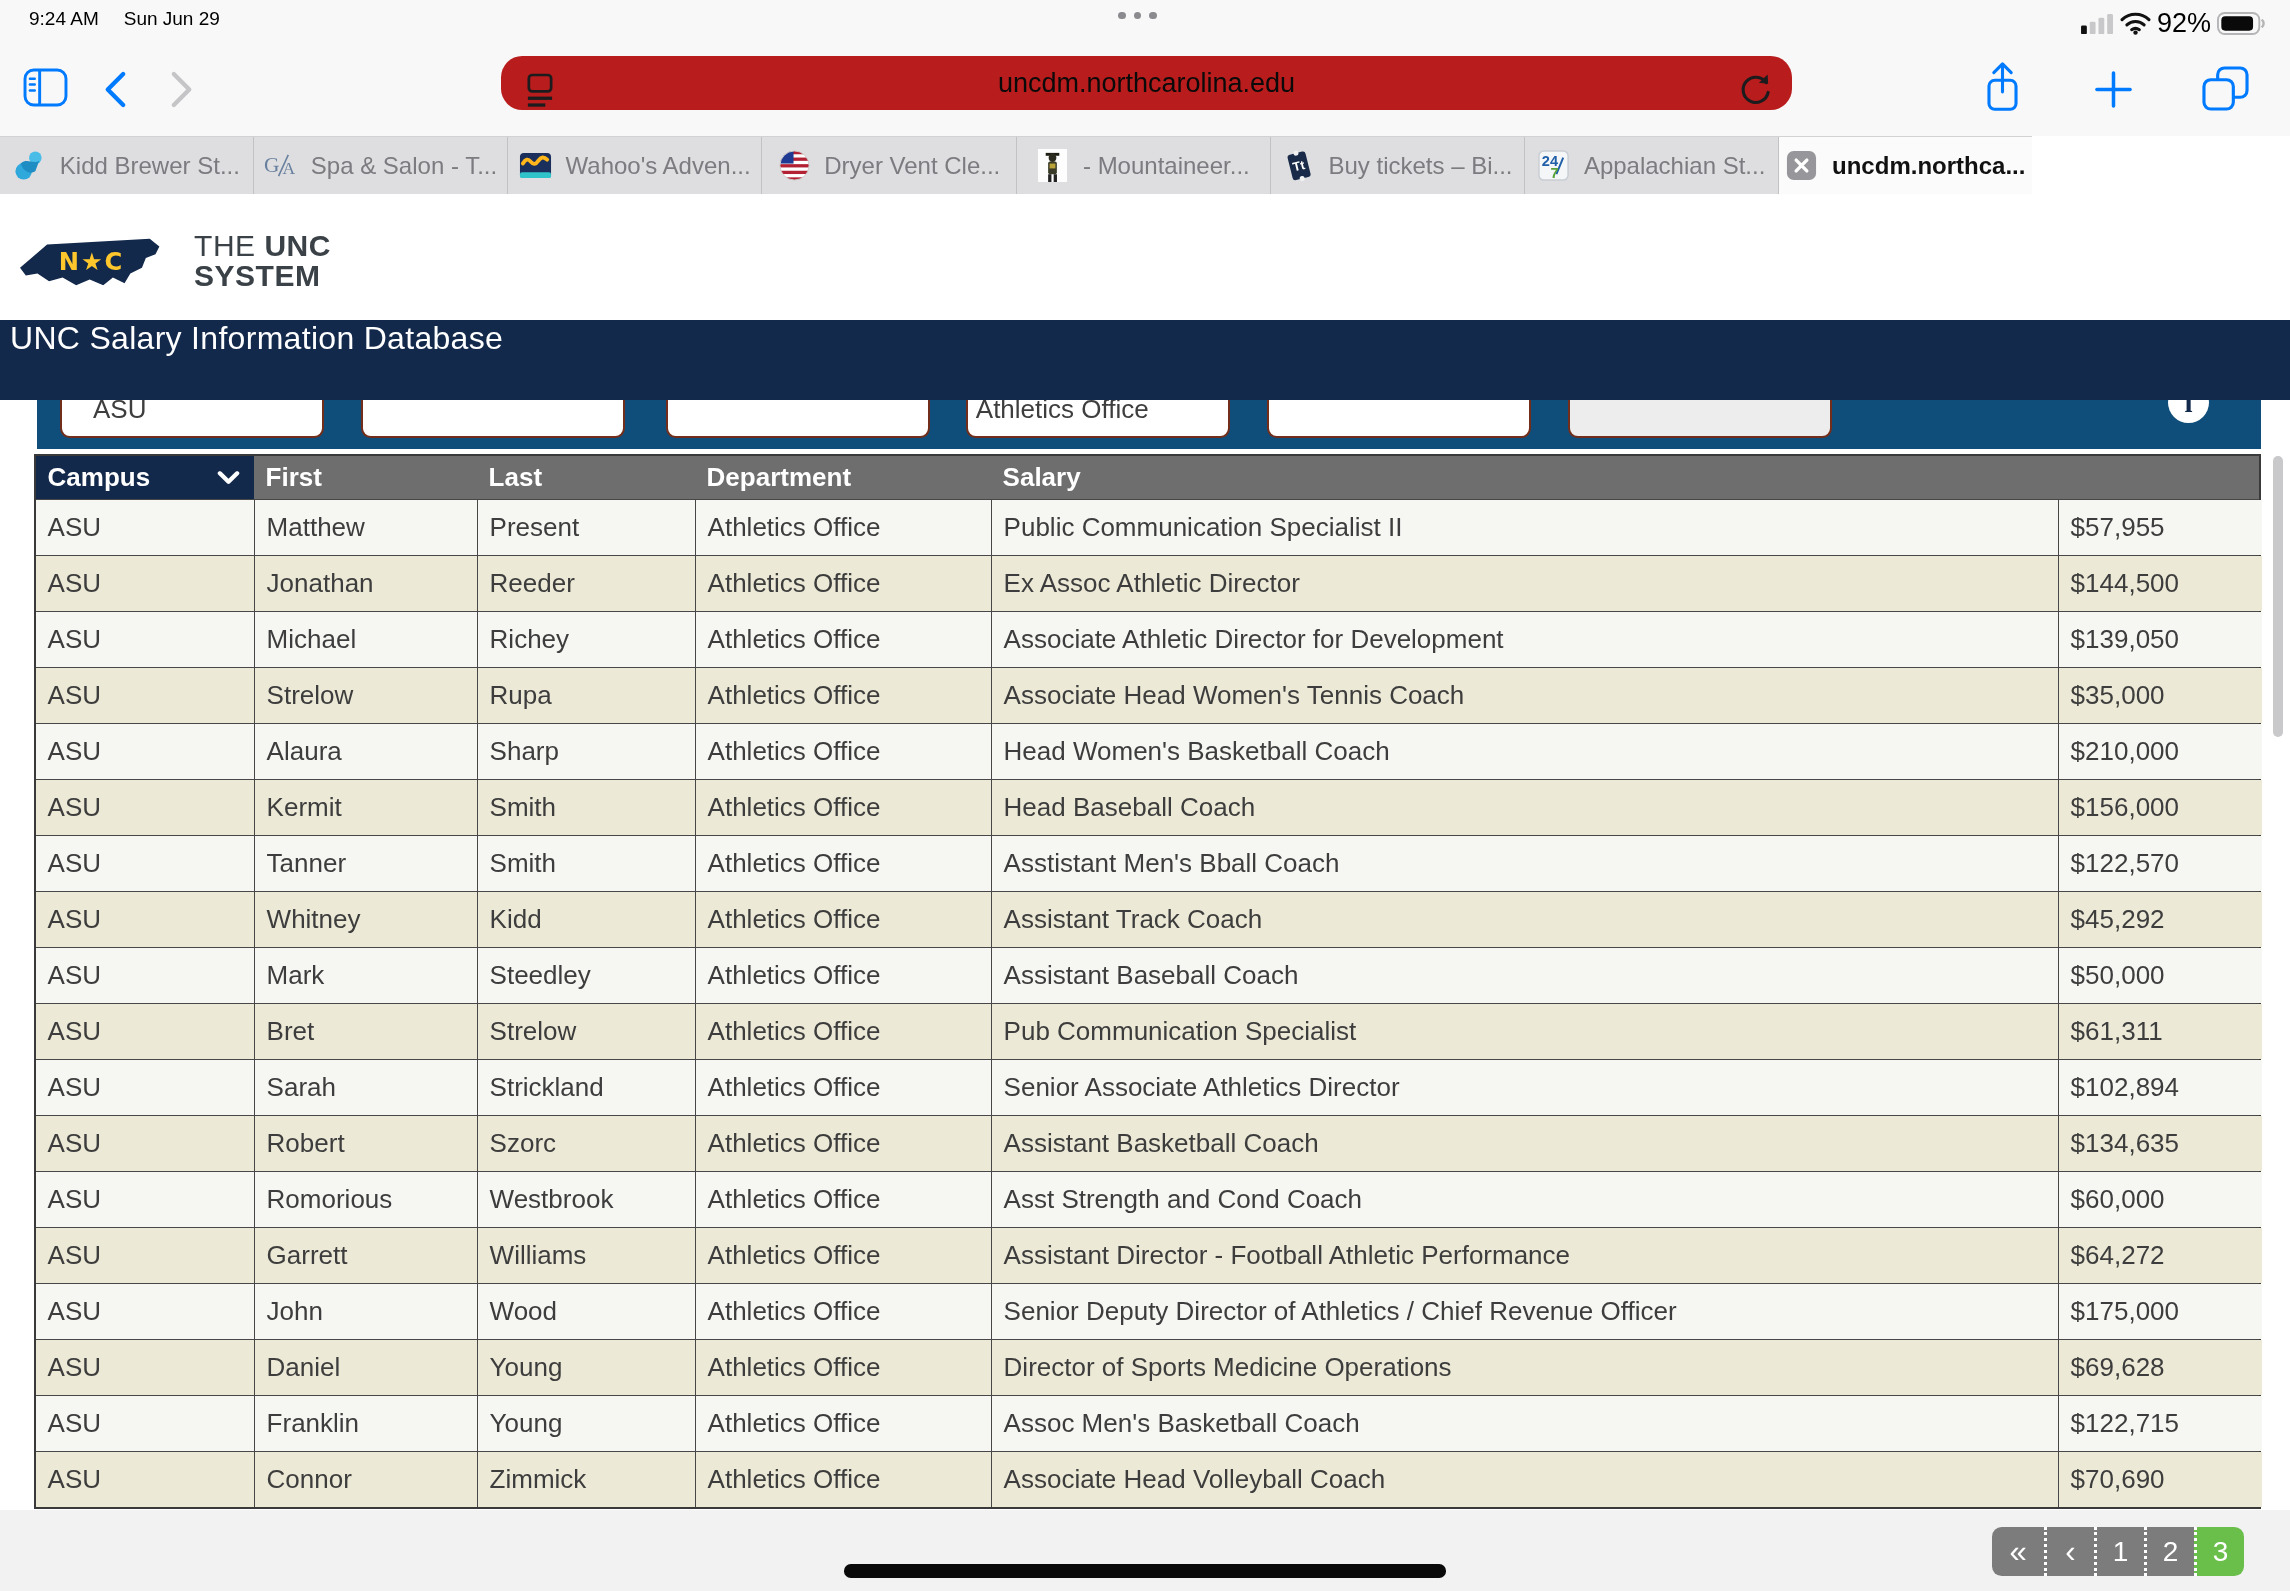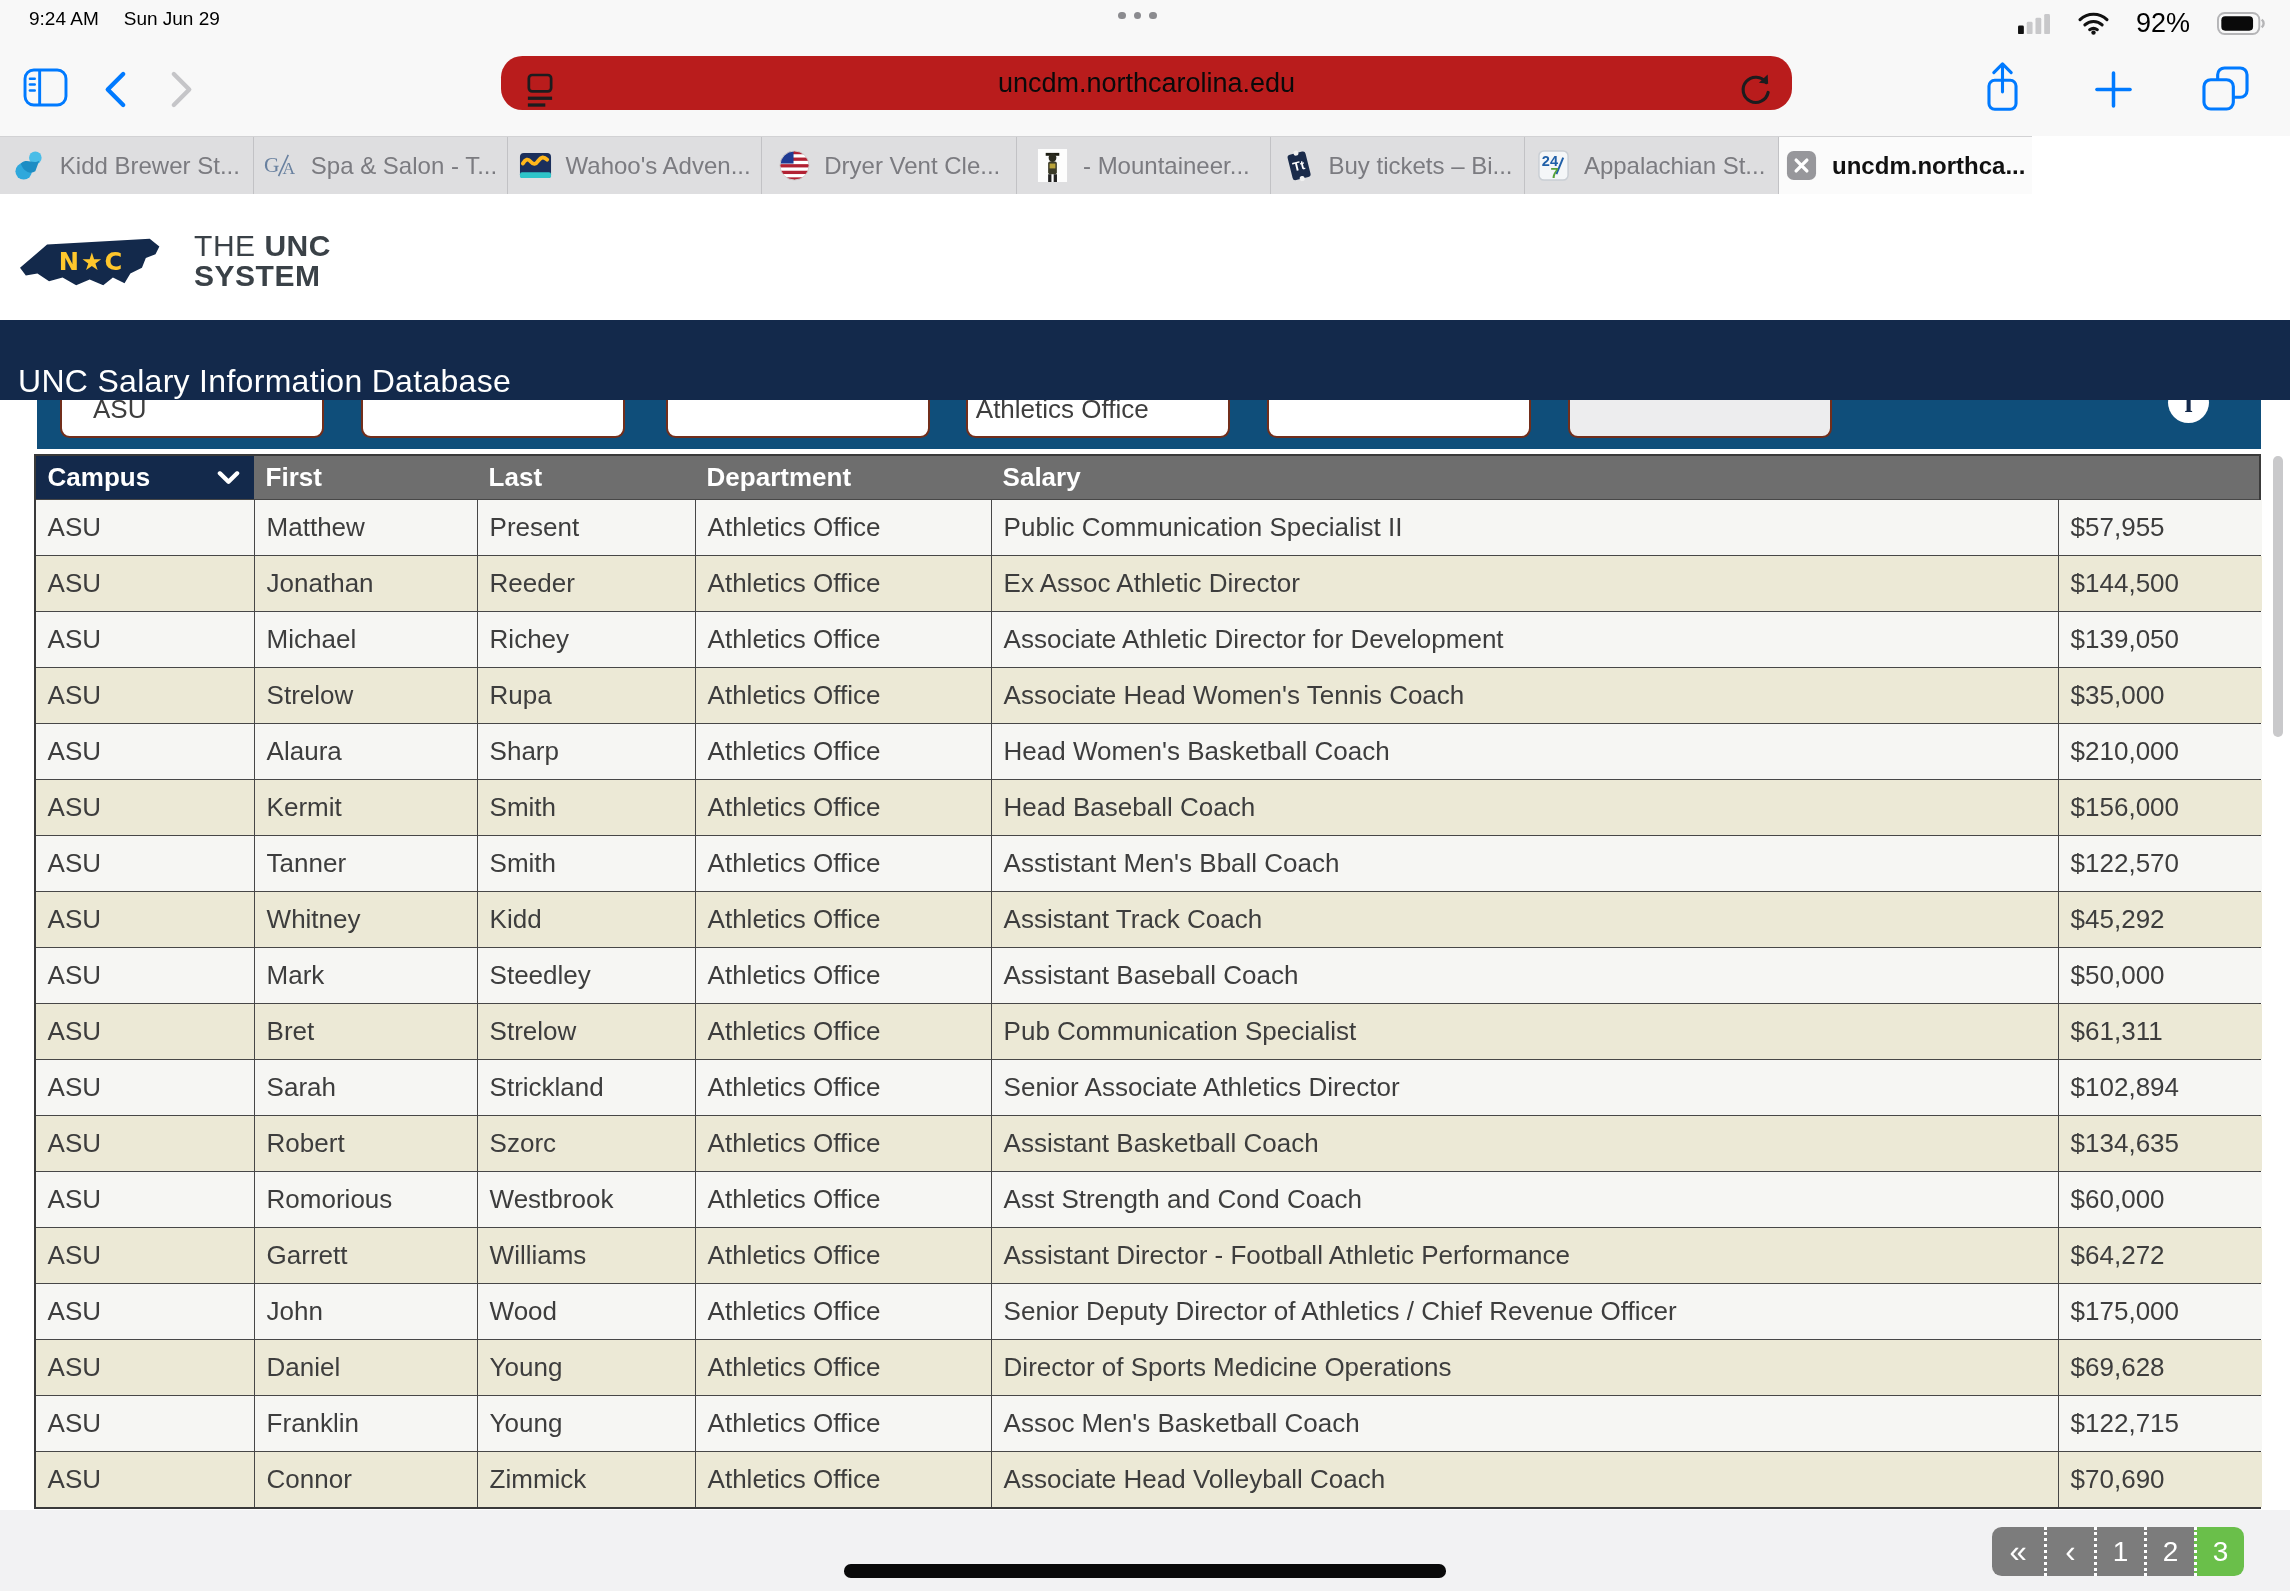--- a/index.html
+++ b/index.html
@@ -4,42 +4,42 @@
 <style>
   html,body{margin:0;padding:0;overflow:hidden;}
   body{width:2290px;height:1591px;font-family:"Liberation Sans",sans-serif;background:#ffffff;position:relative;}
   #screen{position:absolute;left:0;top:0;width:2290px;height:1591px;background:#ffffff;overflow:hidden;}
 
   
   .top-chrome{position:absolute;left:0;top:0;width:2290px;height:136px;background:#f8f8f8;}
   .status-left{position:absolute;left:29px;top:7.8px;font-size:19px;font-weight:400;color:#000;display:flex;gap:25px;}
   .mt-dots{position:absolute;left:1118px;top:11.6px;display:flex;gap:7.8px;}
   .mt-dots i{width:7.8px;height:7.8px;border-radius:50%;background:#8b8b8f;display:block;}
-  .status-right{position:absolute;right:23px;top:7.8px;display:flex;align-items:center;gap:27px;font-size:27px;font-weight:500;color:#000;}
+  .status-right{position:absolute;right:23px;top:7.8px;display:flex;align-items:center;gap:6px;font-size:27px;font-weight:500;color:#000;}
 
   .tool-btn{position:absolute;cursor:default;}
   .urlbar{position:absolute;left:501px;top:56px;width:1291px;height:54px;background:#b91c1c;border-radius:21.3px;display:flex;align-items:center;justify-content:center;}
   .urlbar .reader{position:absolute;left:23px;top:15.5px;}
   .urlbar .reload{position:absolute;right:19.4px;top:15.5px;}
   .url-text{font-size:27px;color:#0a0a0a;}
 
   
   .tabstrip{position:absolute;left:0;top:136px;width:2032px;height:58px;display:flex;background:#dedee0;border-top:1px solid #d2d2d4;box-sizing:border-box;}
   .tab{flex:1 1 0;display:flex;align-items:center;justify-content:center;gap:13.6px;background:#dedee0;border-right:1px solid #c2c2c5;box-sizing:border-box;font-size:24px;color:#7b7b80;white-space:nowrap;overflow:hidden;}
   .tab.active{background:#fbfbfb;color:#111;font-weight:700;border-right:none;}
   .fav{width:33px;height:33px;flex:0 0 auto;display:flex;align-items:center;justify-content:center;}
 
   
   .logo-wrap{position:absolute;left:13.6px;top:231px;display:flex;gap:17.5px;align-items:center;}
   .logo-text{font-size:30px;line-height:30px;color:#3a4147;letter-spacing:0.5px;}
   .logo-text .lt{font-weight:300;}
   .logo-text b{font-weight:800;}
 
   
-  .navy-bar{position:absolute;left:0;top:320px;width:2290px;height:80px;background:#13294B;z-index:5;display:flex;align-items:flex-end;padding-left:18px;box-sizing:border-box;gap:36px;}
+  .navy-bar{position:absolute;left:0;top:320px;width:2290px;height:80px;background:#13294B;z-index:5;display:flex;align-items:flex-start;padding-left:10px;box-sizing:border-box;gap:36px;}
   .page-title{font-size:32px;font-weight:500;color:#ffffff;letter-spacing:0.3px;}
   .page-note{font-size:22px;font-weight:500;color:#ecb22e;}
 
   
   .blue-band{position:absolute;left:37px;top:400px;width:2224px;height:49px;background:#0f4e7a;z-index:1;}
   .fbox{position:absolute;top:380px;height:58px;width:264px;background:#ffffff;border:2.9px solid #722e1b;border-radius:9.7px;box-sizing:border-box;z-index:2;display:flex;align-items:center;font-size:26px;color:#3e3e3e;white-space:nowrap;overflow:hidden;padding-left:13.6px;}
   .fbox.gray{background:#ededee;}
   .info-circle{position:absolute;left:2168px;top:382px;width:41px;height:41px;border-radius:50%;background:#ffffff;z-index:2;display:flex;align-items:center;justify-content:center;font-family:"Liberation Serif",serif;font-weight:700;font-size:29px;color:#13294B;}
 
   

